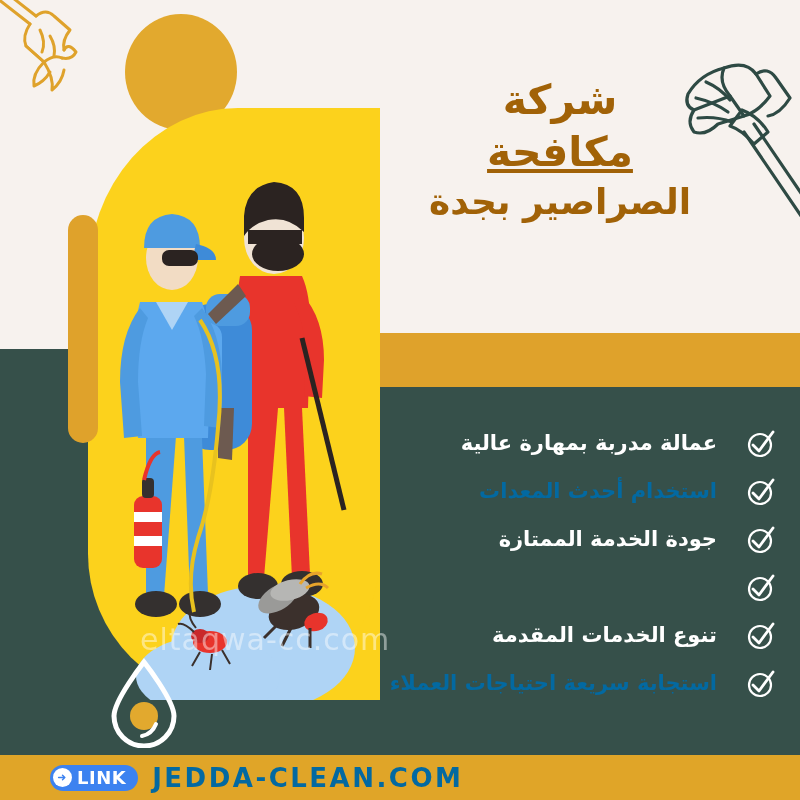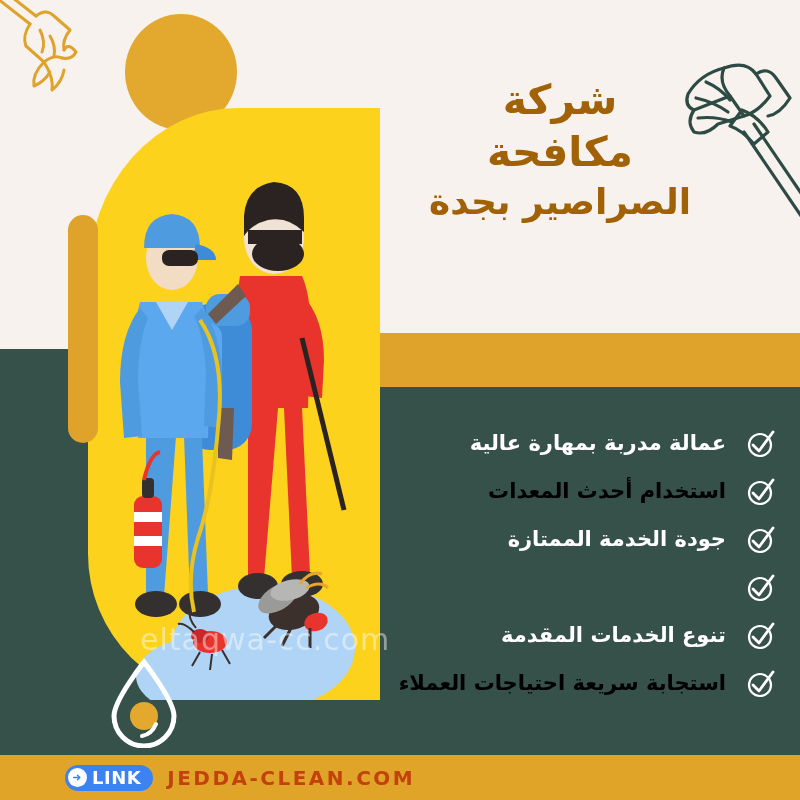--- a/index.html
+++ b/index.html
@@ -49,69 +49,69 @@
     position:absolute;right:30px;top:74px;width:420px;
     text-align:center;direction:rtl;
   }
   .title-line{
     color:#a16207;
     font-weight:bold;
     letter-spacing:2px;
     line-height:1.28;
   }
   .tl1{font-size:41px;}
-  .tl2{font-size:41px;}
+  .tl2{font-size:41px;text-decoration:underline;}
   .tl3{font-size:36px;}
 
   
   .features{
     position:absolute;right:24px;top:420px;width:500px;
     direction:rtl;
   }
   .feature-row{
     display:flex;align-items:center;justify-content:flex-start;
-    gap:20px;height:48px;
+    gap:29px;height:48px;
   }
   .check-icon{flex:0 0 auto;width:30px;height:30px;}
   .feature-text{
     font-size:21px;font-weight:bold;line-height:1.1;white-space:nowrap;
   }
   .f-white{color:#FFFFFF;}
-  .f-gold{color:#000000;}
+  .f-gold{color:#0369a1;}
 
   
   .drop{position:absolute;left:106px;top:656px;width:76px;height:92px;}
 
   
   .watermark{
     position:absolute;left:140px;top:622px;
     font-size:30px;font-weight:normal;letter-spacing:1px;
     color:rgba(255,255,255,0.45);
     pointer-events:none;
   }
 
   
   .footer-inner{
     position:absolute;left:0;top:755px;width:800px;height:45px;
-    display:flex;align-items:center;padding-left:65px;box-sizing:border-box;
+    display:flex;align-items:center;padding-left:50px;box-sizing:border-box;
   }
   .link-badge{
     display:flex;align-items:center;gap:5px;
     background:#3C82F0;border-radius:14px;
     padding:2px 12px 2px 3px;height:26px;box-sizing:border-box;
   }
   .link-badge-circle{
     width:19px;height:19px;border-radius:50%;background:#FFFFFF;
     display:flex;align-items:center;justify-content:center;
   }
   .link-badge-text{
     color:#FFFFFF;font-size:18px;font-weight:bold;letter-spacing:0.5px;
   }
   .site-url{
-    color:#c2410c;font-size:20px;font-weight:bold;letter-spacing:2.5px;
+    color:#0369a1;font-size:26px;font-weight:bold;letter-spacing:2.5px;
     margin-left:14px;
   }
 
   
   .illustration{position:absolute;left:88px;top:108px;width:292px;height:592px;overflow:hidden;}
 </style>
 </head>
 <body>
 
 <div id="poster">

